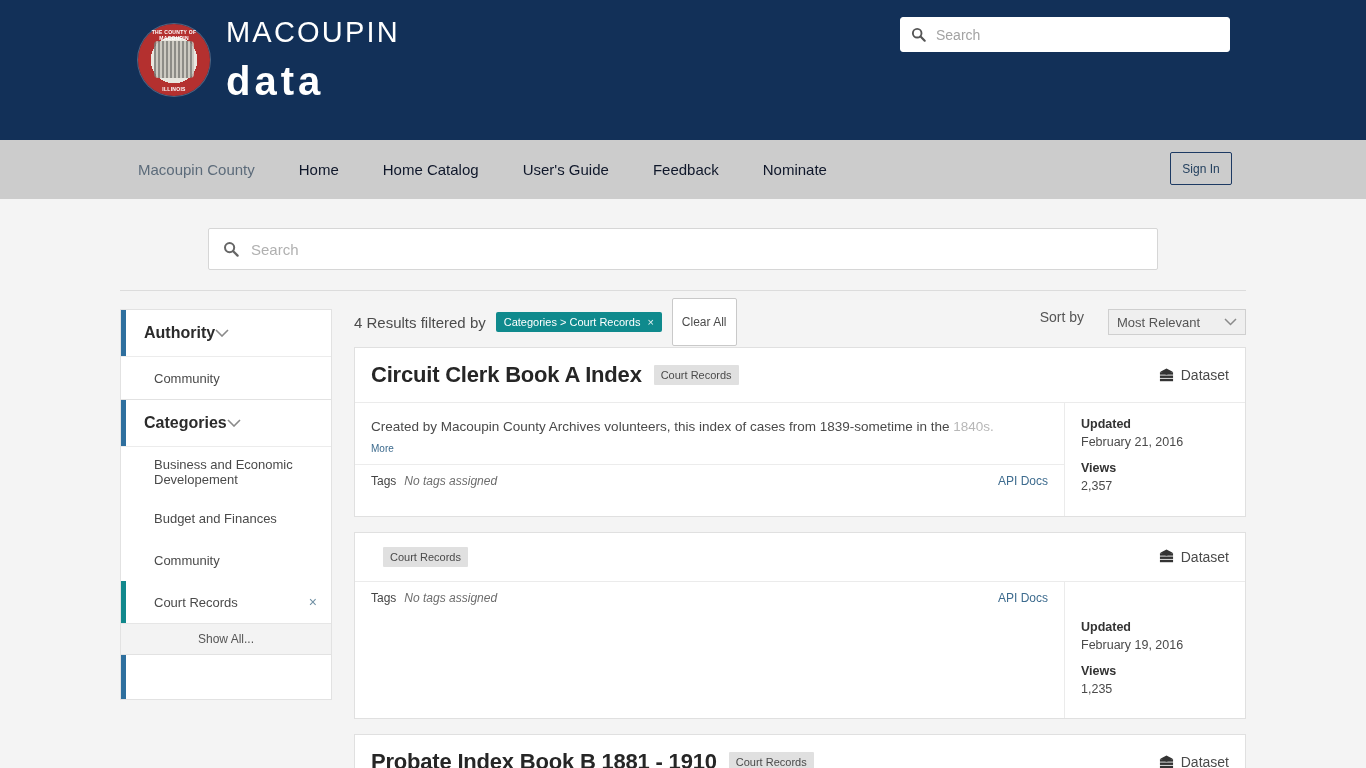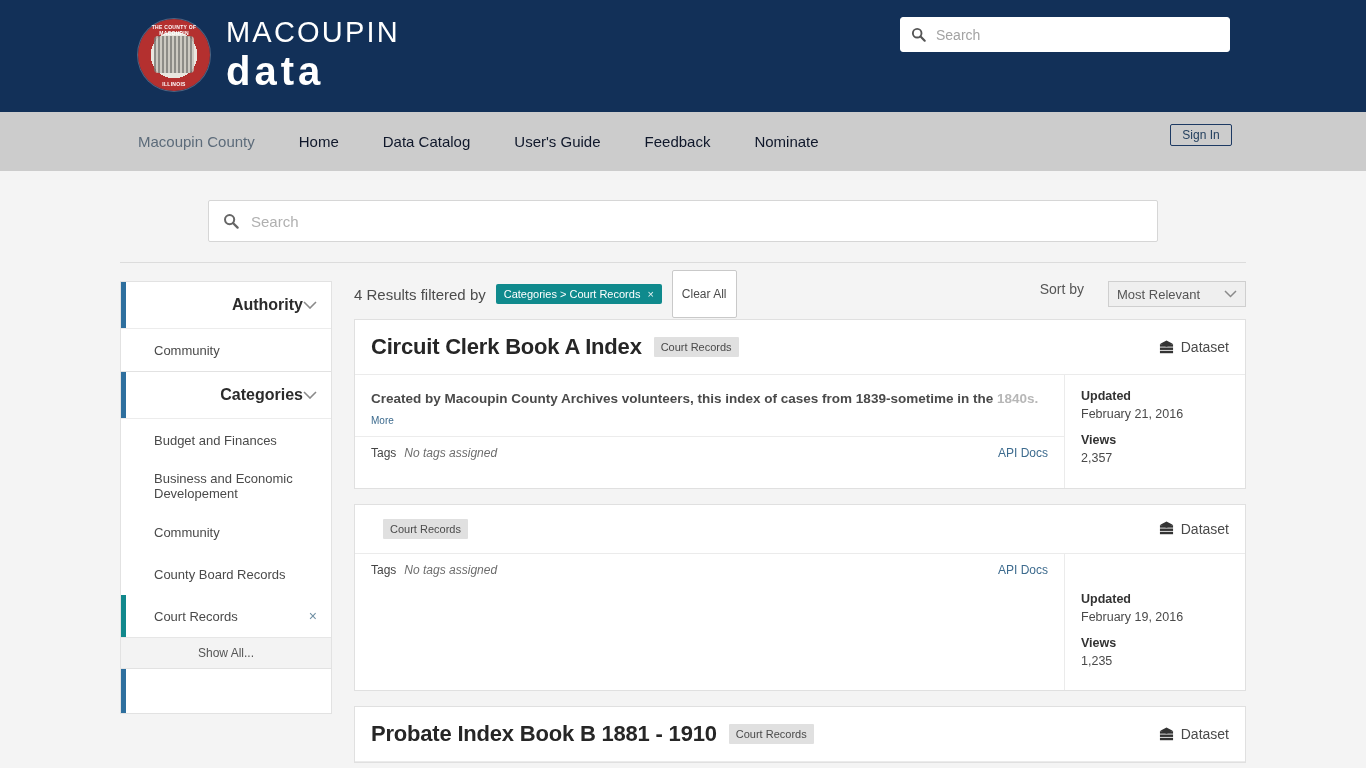--- a/index.html
+++ b/index.html
@@ -7,21 +7,21 @@
   body {
     width:1366px; height:768px;
     background:#f4f4f4;
     font-family:"Liberation Sans", sans-serif;
     color:#333;
     overflow:hidden;
   }
 
   
   .masthead {
-    height:112px;
+    height:140px;
     background:#123058;
     position:relative;
   }
   .brand {
     position:absolute; left:138px; top:18px;
     display:flex; align-items:center; gap:16px;
   }
   .seal {
     width:72px; height:72px; border-radius:50%;
     background:
@@ -45,21 +45,21 @@
   }
   .seal .seal-top-text{ top:5px; }
   .seal .seal-bot-text{ bottom:4px; }
   .brand-text { line-height:1; }
   .brand-top {
     color:#ffffff; font-size:29px; letter-spacing:2.2px;
     font-weight:500;
   }
   .brand-bottom {
     color:#ffffff; font-size:40px; font-weight:bold;
-    letter-spacing:4px; margin-top:4px;
+    letter-spacing:4px; margin-top:14px;
   }
   .header-search {
     position:absolute; right:136px; top:17px;
     width:330px; height:35px;
     background:#fff; border:1px solid #fff; border-radius:3px;
     display:flex; align-items:center; padding:0 10px;
   }
   .header-search .mag { margin-right:8px; flex:0 0 auto; }
   .header-search input {
     border:none; outline:none; flex:1; font-size:14px;
@@ -73,21 +73,21 @@
     position:relative;
     display:flex; align-items:center;
   }
   .nav-links { margin-left:138px; display:flex; gap:44px; }
   .nav-links a {
     color:#0f172a; text-decoration:none; font-size:15px;
   }
   .nav-links a.muted { color:#5c6b7a; }
   .signin {
     position:absolute; right:134px; top:12px;
-    width:62px; height:22px;
+    width:62px; height:33px;
     border:1px solid #1d3a63; background:transparent;
     color:#24405f; font-size:12px; cursor:pointer;
     font-family:"Liberation Sans", sans-serif;
     display:flex; align-items:center; justify-content:center;
     border-radius:2px;
   }
 
   
   .page { background:#f4f4f4; }
   .big-search-wrap { padding:29px 0 20px 0; display:flex; justify-content:center; }
@@ -112,21 +112,21 @@
     width:1126px; margin:0 auto; display:flex; gap:22px;
     padding-top:18px;
   }
   .sidebar { width:212px; flex:0 0 212px; }
   .results { flex:1; }
 
   
   .facet { background:#fff; border:1px solid #e2e2e2; border-top:none; }
   .facet:first-child { border-top:1px solid #e2e2e2; }
   .facet-head {
-    display:flex; align-items:center; justify-content:flex-end;
+    display:flex; align-items:center; justify-content:flex-start;
     padding:14px 14px 14px 18px;
     border-left:5px solid #2e6f9e;
     cursor:pointer;
     position:relative;
   }
   .facet-head h3 {
     margin:0; font-size:16px; font-weight:bold; color:#2b2b2b;
   }
   .chev { color:#8a8a8a; font-size:12px; }
   .facet-body { border-top:1px solid #ececec; }
@@ -188,21 +188,21 @@
   .cat-badge {
     background:#e0e0e0; color:#4a4a4a; font-size:11px;
     padding:4px 7px; margin-left:12px; border-radius:1px;
   }
   .type {
     margin-left:auto; display:flex; align-items:center; gap:7px;
     font-size:14px; color:#4a4a4a;
   }
   .card-body { display:flex; }
   .card-main { flex:1; border-right:1px solid #ebebeb; }
-  .desc { padding:14px 16px 0 16px; font-size:13.5px; color:#4a4a4a; line-height:1.55;font-weight:bold; }
+  .desc { padding:14px 16px 0 16px; font-size:13.5px; color:#4a4a4a; line-height:1.55; }
   .desc .fade { color:#b7b7b7; }
   .more { color:#3d6b8e; font-size:10px; padding:4px 16px 10px 16px; cursor:pointer; display:inline-block; }
   .tags-row {
     border-top:1px solid #ececec;
     display:flex; align-items:center;
     padding:9px 16px; font-size:12px;
   }
   .tags-row .tlabel { color:#444; margin-right:8px; }
   .tags-row .tval { color:#6d6d6d; font-style:italic; }
   .tags-row .api { margin-left:auto; color:#3d6b8e; cursor:pointer; }
@@ -237,21 +237,21 @@
       </svg>
     </span>
     <input type="text" placeholder="Search" style="">
   </div>
 </div>
 
 <div class="navbar">
   <div class="nav-links">
     <a href="#" class="muted">Macoupin County</a>
     <a href="#">Home</a>
-    <a href="#">Data Catalog</a>
+    <a href="#">Home Catalog</a>
     <a href="#">User's Guide</a>
     <a href="#">Feedback</a>
     <a href="#">Nominate</a>
   </div>
   <button class="signin">Sign In</button>
 </div>
 
 <div class="page">
 
   <div class="big-search-wrap">
@@ -292,30 +292,27 @@
         <div class="facet-head">
           <h3>Categories</h3>
           <span class="chev">
             <svg width="14" height="8" viewBox="0 0 14 8">
                 <polyline points="1,1 7,7 13,1" fill="none" stroke="#8a8a8a" stroke-width="1.6"></polyline>
               </svg>
           </span>
         </div>
         <div class="facet-body">
           <div class="facet-item">
+            <span>Business and Economic Developement</span>
+          </div>
+          <div class="facet-item">
             <span>Budget and Finances</span>
-          </div>
-          <div class="facet-item">
-            <span>Business and Economic Developement</span>
           </div>
           <div class="facet-item">
             <span>Community</span>
-          </div>
-          <div class="facet-item">
-            <span>County Board Records</span>
           </div>
           <div class="facet-item active">
             <span>Court Records</span>
             <span class="x">×</span>
           </div>
           <div class="show-all">Show All...</div>
         </div>
       </div>
 
       <div class="facet">

